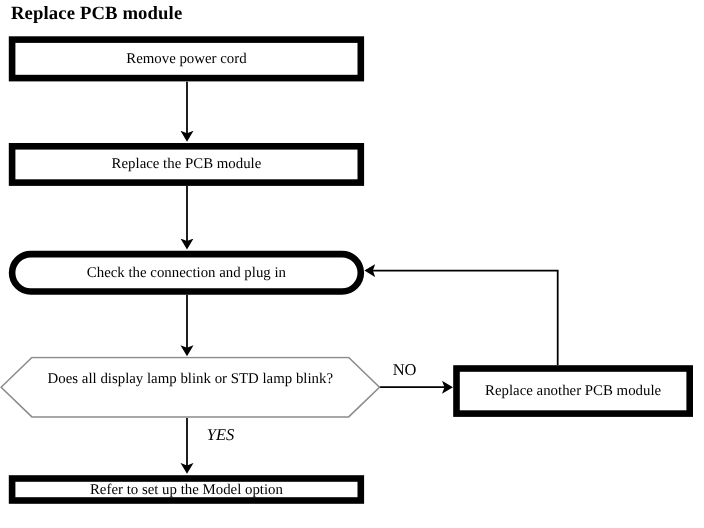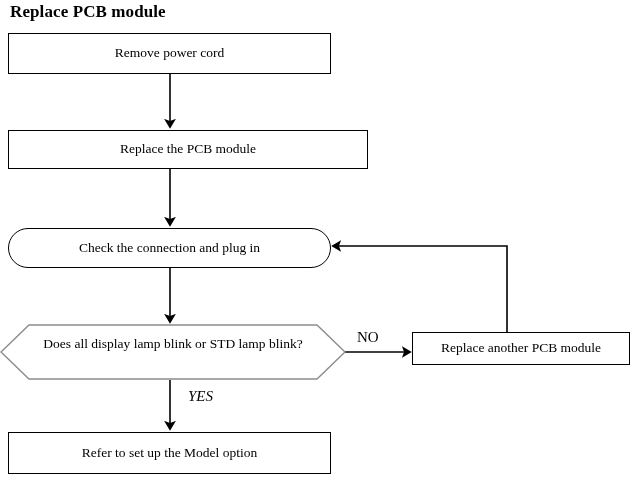--- a/index.html
+++ b/index.html
@@ -30,39 +30,39 @@
     font-size: 17px;
     font-weight: bold;
     letter-spacing: 0.1px;
     white-space: nowrap;
   }
 
   
   .node-box {
     position: absolute;
     box-sizing: border-box;
-    border: 1px solid #000000;
+    border: 6px solid #000000;
     background: #ffffff;
     display: flex;
     align-items: center;
     justify-content: center;
     font-size: 13.5px;
     line-height: 1;
     white-space: nowrap;
   }
   .node-box .node-label {
     display: block;
     padding-bottom: 1px;
   }
 
   .node-remove-power   { left: 8px;   top: 33px;  width: 323px; height: 41px; }
-  .node-replace-pcb    { left: 8px;   top: 130px; width: 360px; height: 39px; }
+  .node-replace-pcb    { left: 8px;   top: 130px; width: 323px; height: 39px; }
   .node-check-conn     { left: 8px;   top: 228px; width: 323px; height: 40px; border-radius: 20px; }
-  .node-refer-model    { left: 8px;   top: 432px; width: 323px; height: 42px; }
-  .node-replace-other  { left: 412px; top: 332px; width: 218px; height: 33px; }
+  .node-refer-model    { left: 8px;   top: 432px; width: 323px; height: 26px; }
+  .node-replace-other  { left: 412px; top: 332px; width: 218px; height: 47px; }
 
   
   .node-decision {
     position: absolute;
     left: 0px;
     top: 324px;
     width: 346px;
     height: 56px;
   }
   .node-decision svg {

